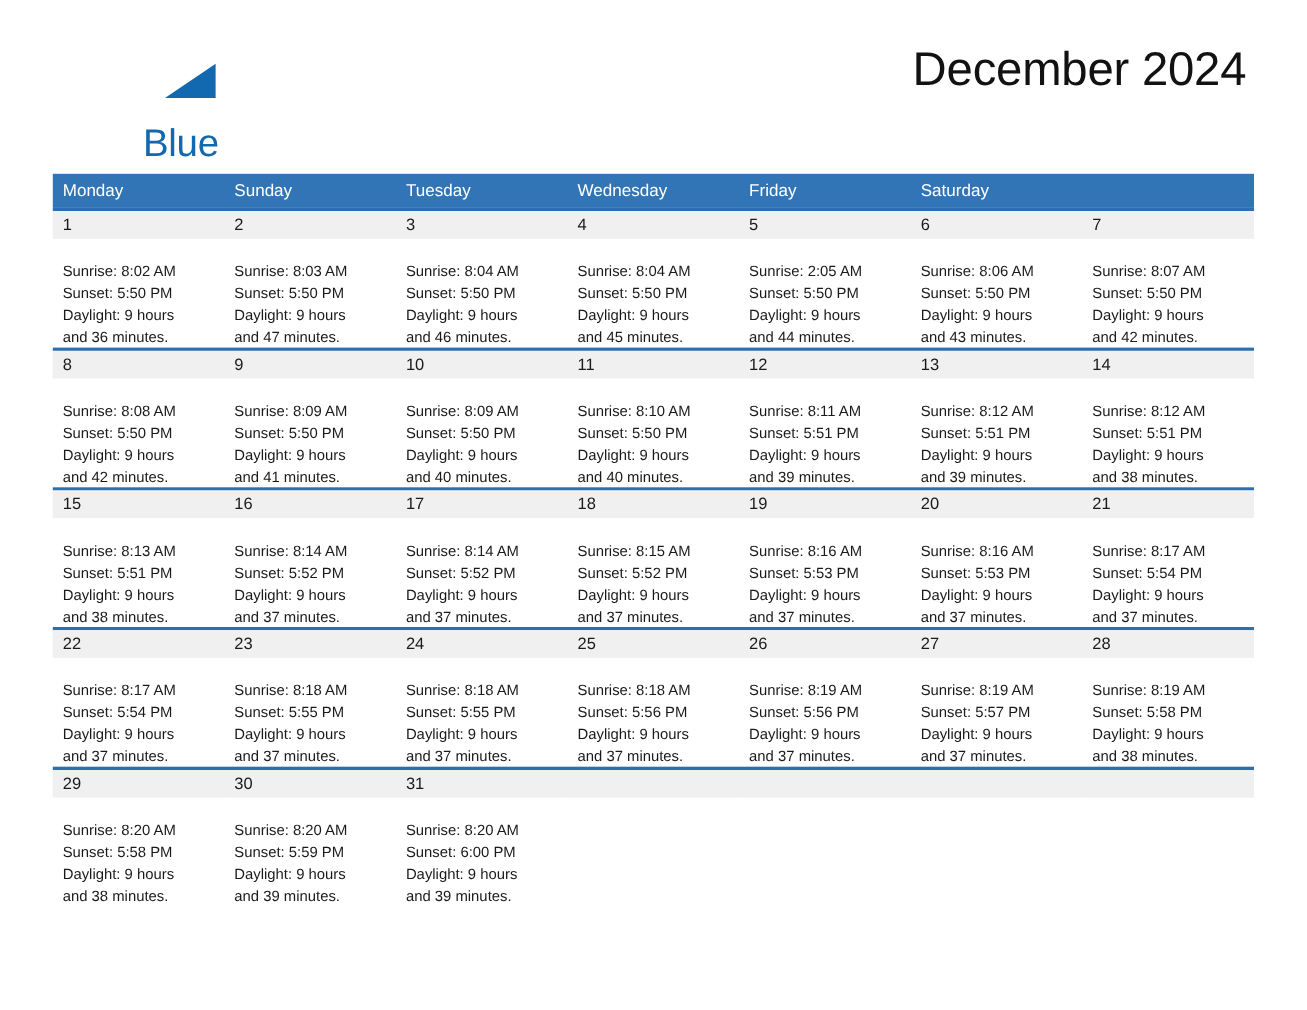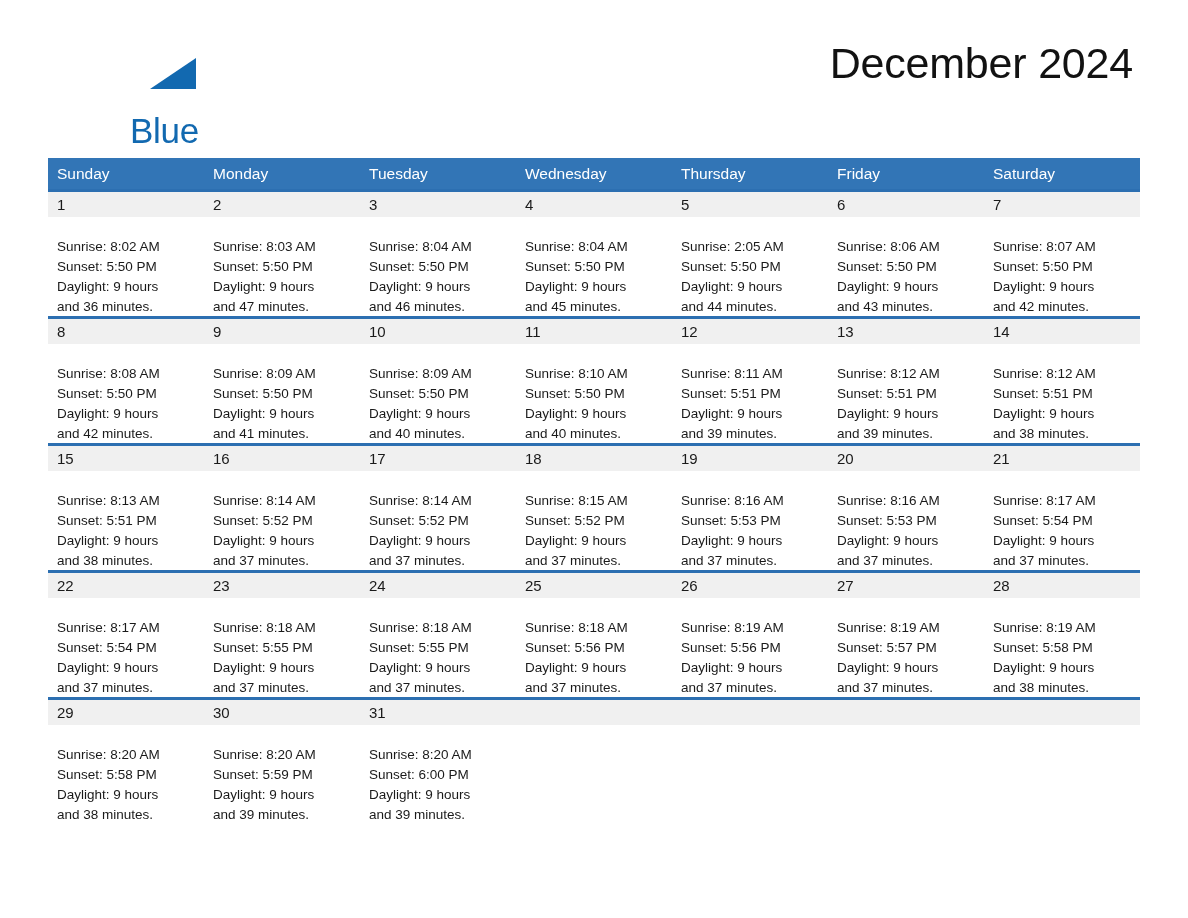--- a/index.html
+++ b/index.html
@@ -172,25 +172,24 @@
 
     <div class="title-block">
       <h1 class="month-title">December 2024</h1>
     </div>
 
   </div>
 
   <div class="calendar">
 
     <div class="cal-row dow-row">
+      <div class="dow-cell">Monday</div>
       <div class="dow-cell">Sunday</div>
-      <div class="dow-cell">Monday</div>
       <div class="dow-cell">Tuesday</div>
       <div class="dow-cell">Wednesday</div>
-      <div class="dow-cell">Thursday</div>
       <div class="dow-cell">Friday</div>
       <div class="dow-cell">Saturday</div>
     </div>
 
     <div class="week">
       <div class="week-inner">
         <div class="daynum-band">
           <div class="daynum">1</div>
           <div class="daynum">2</div>
           <div class="daynum">3</div>

